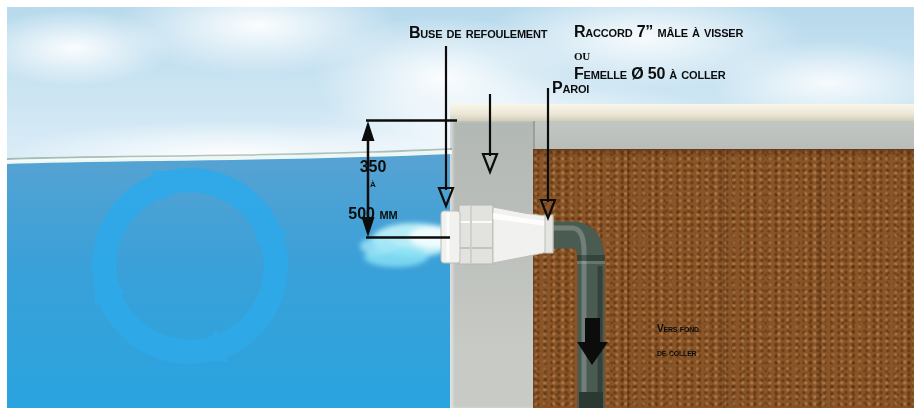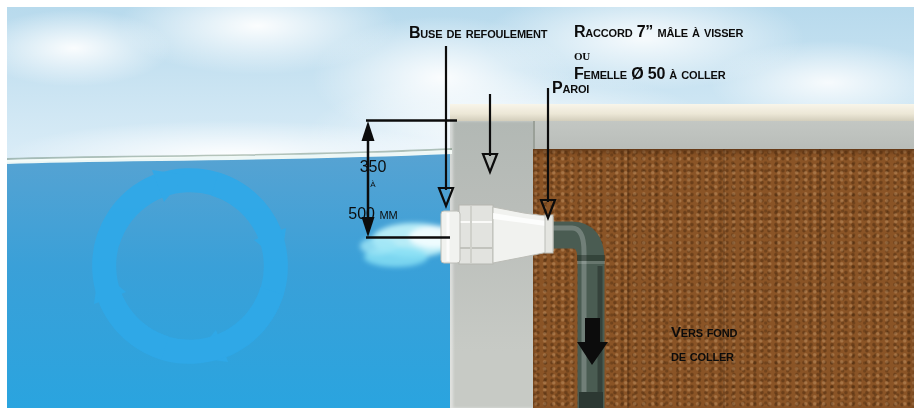--- a/index.html
+++ b/index.html
@@ -69,24 +69,24 @@
   .pipe-main{stroke:var(--pipe,#4a5c52);stroke-width:27;fill:none;}
   .pipe-light{stroke:rgba(255,255,255,.22);stroke-width:5;fill:none;}
   .pipe-dark{stroke:rgba(0,0,0,.28);stroke-width:5;fill:none;}
 
   
   .lbl{
     position:absolute;color:var(--annotation,#0c0c0c);
     font-weight:700;font-variant:small-caps;letter-spacing:-0.2px;
     font-size:16px;line-height:1;white-space:nowrap;
   }
-  .lbl-small{font-size:15px;margin-left:14px;}
+  .lbl-small{font-size:10px;}
   #dim-block{
     position:absolute;left:296px;top:159px;width:64px;text-align:center;
-    color:var(--annotation,#0c0c0c);font-weight:400;font-variant:small-caps;line-height:1;
+    color:var(--annotation,#0c0c0c);font-weight:700;font-variant:small-caps;line-height:1;
   }
   #dim-block .d1{font-size:16px;}
   #dim-block .d2{font-size:12px;margin-top:2px;}
   #dim-block .d3{font-size:16px;margin-top:17px;}
   #fitting-ou{width:160px;text-align:left;font-family:Liberation Serif, serif;}
 
   
   .frame{position:absolute;background:#fff;z-index:40;}
   #frame-top{left:0;top:0;width:920px;height:7px;}
   #frame-left{left:0;top:0;width:7px;height:414px;}

